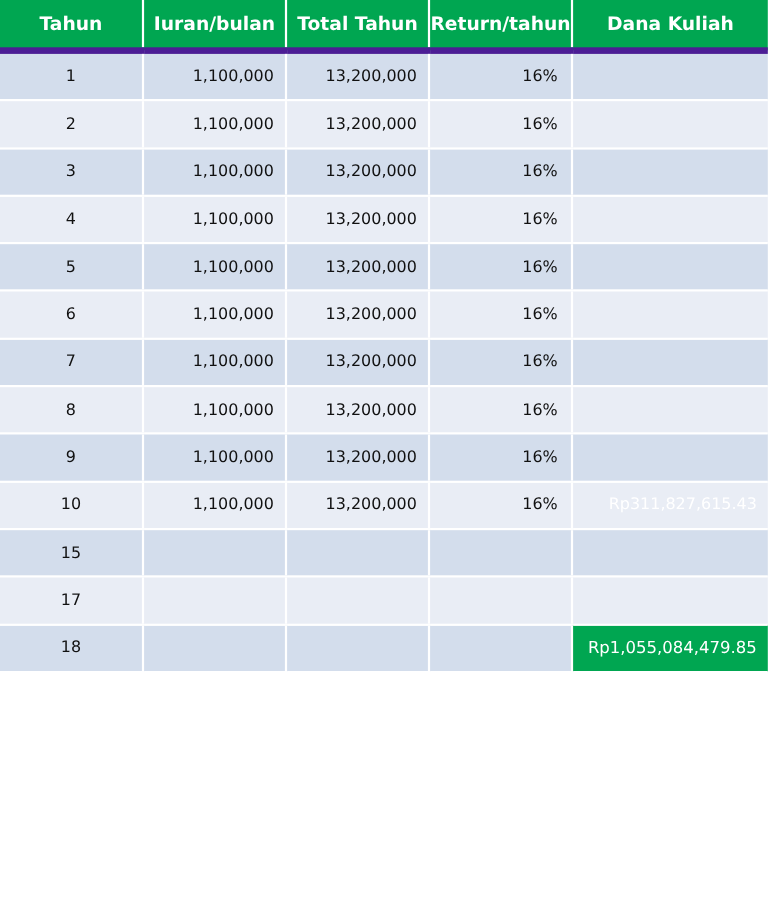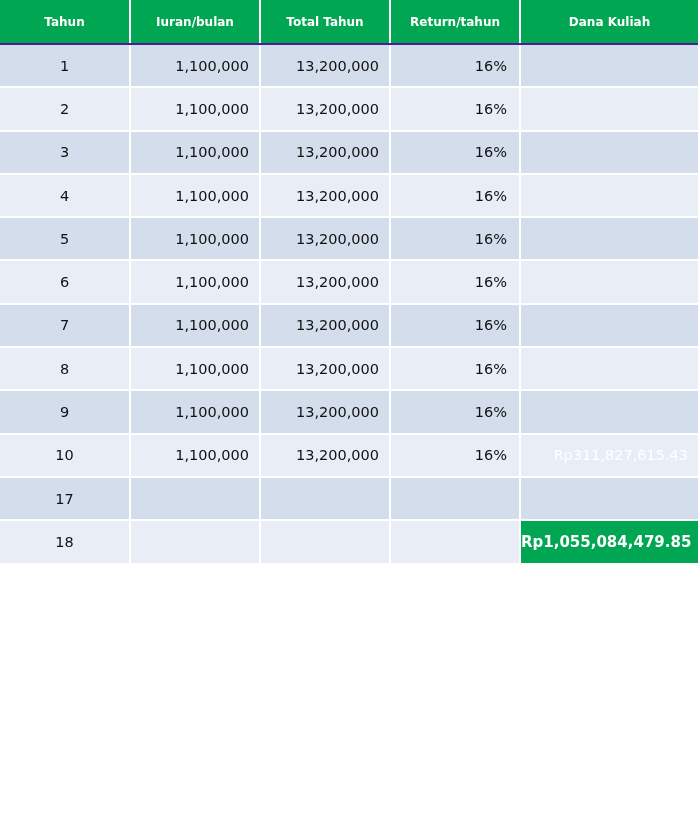--- a/index.html
+++ b/index.html
@@ -12,44 +12,44 @@
     }
     table.plan col.c1 { width: 130px; }
     table.plan col.c2 { width: 130px; }
     table.plan col.c3 { width: 130px; }
     table.plan col.c4 { width: 130px; }
     table.plan col.c5 { width: 178px; }
     thead th {
       background: #00a651;
       color: #ffffff;
       font-weight: bold;
-      font-size: 12px;
+      font-size: 17px;
       height: 43px;
       padding: 0;
       text-align: center;
       border-left: 2px solid #ffffff;
-      border-bottom: 2px solid #4c1d95;
+      border-bottom: 6px solid #4c1d95;
     }
     thead th:first-child { border-left: none; }
     tbody td {
       height: 41.3px;
       padding: 0;
       font-size: 14.5px;
       color: #111111;
       border-left: 2px solid #ffffff;
       border-bottom: 2px solid #ffffff;
     }
     tbody td:first-child { border-left: none; text-align: center; }
     tbody tr:nth-child(odd) td { background: #d3ddec; }
     tbody tr:nth-child(even) td { background: #e9edf5; }
     td.num { text-align: right; padding-right: 10px; }
     td.pct { text-align: right; padding-right: 12px; padding-left: 32px; }
     td.dana { text-align: right; padding-right: 10px; }
     td.dana.faded { color: #ffffff; }
-    td.dana.highlight { background: #00a651 !important; color: #ffffff; font-weight: bold; font-size: 15px; margin-left: 42px; }
+    td.dana.highlight { background: #00a651 !important; color: #ffffff; font-weight: normal; font-size: 15px; margin-left: 42px; }
   </style>
 </head>
 <body>
 
 <table class="plan">
   <colgroup>
     <col class="c1">
       <col class="c2">
       <col class="c3">
       <col class="c4">
@@ -129,20 +129,27 @@
       <td class="dana"></td>
     </tr>
     <tr>
       <td>10</td>
       <td class="num">1,100,000</td>
       <td class="num">13,200,000</td>
       <td class="pct">16%</td>
       <td class="dana faded">Rp311,827,615.43</td>
     </tr>
     <tr>
+      <td>15</td>
+      <td class="num"></td>
+      <td class="num"></td>
+      <td class="pct"></td>
+      <td class="dana"></td>
+    </tr>
+    <tr>
       <td>17</td>
       <td class="num"></td>
       <td class="num"></td>
       <td class="pct"></td>
       <td class="dana"></td>
     </tr>
     <tr>
       <td>18</td>
       <td class="num"></td>
       <td class="num"></td>

